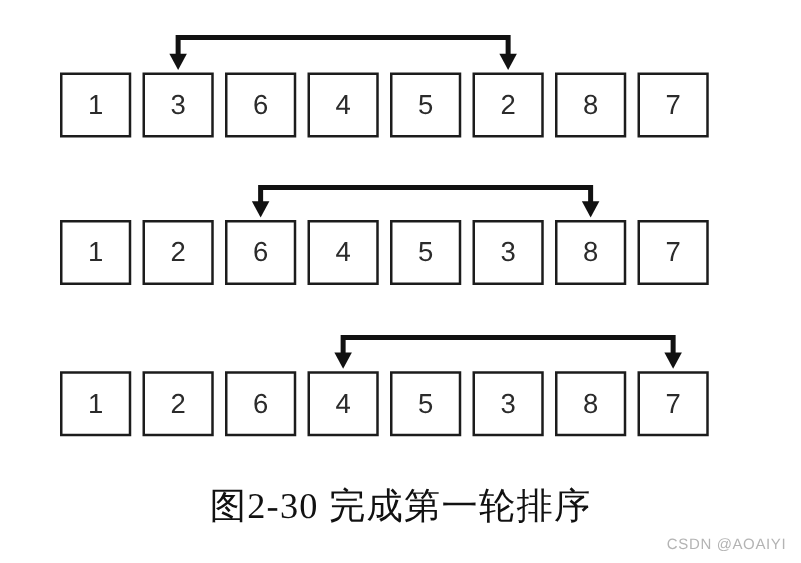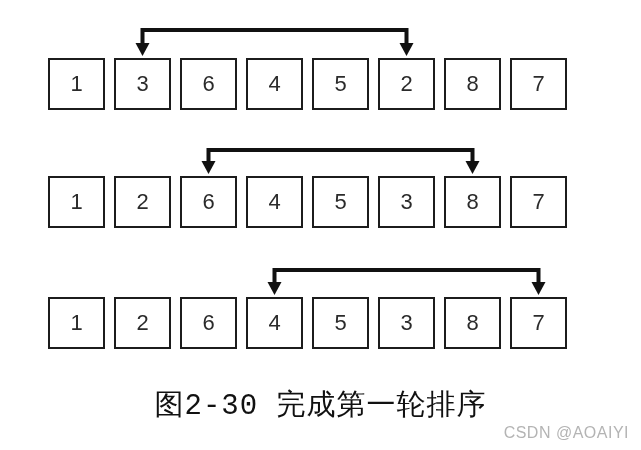--- a/index.html
+++ b/index.html
@@ -61,28 +61,28 @@
 
   .caption {
     position: absolute;
     left: 0;
     top: 385px;
     width: 641px;
     text-align: center;
     font-size: 29px;
     letter-spacing: 1px;
     color: #111111;
-    font-family: Liberation Mono, monospace;
+    font-family: Liberation Serif, serif;
   }
 
   .watermark {
     position: absolute;
     right: 12px;
     bottom: 8px;
-    font-size: 16px;
+    font-size: 12px;
     color: #b4b4b4;
     letter-spacing: 0.5px;
     font-family: "Liberation Sans", "DejaVu Sans", sans-serif;
   }
 </style>
 </head>
 <body>
 
 <div id="diagram">
 

